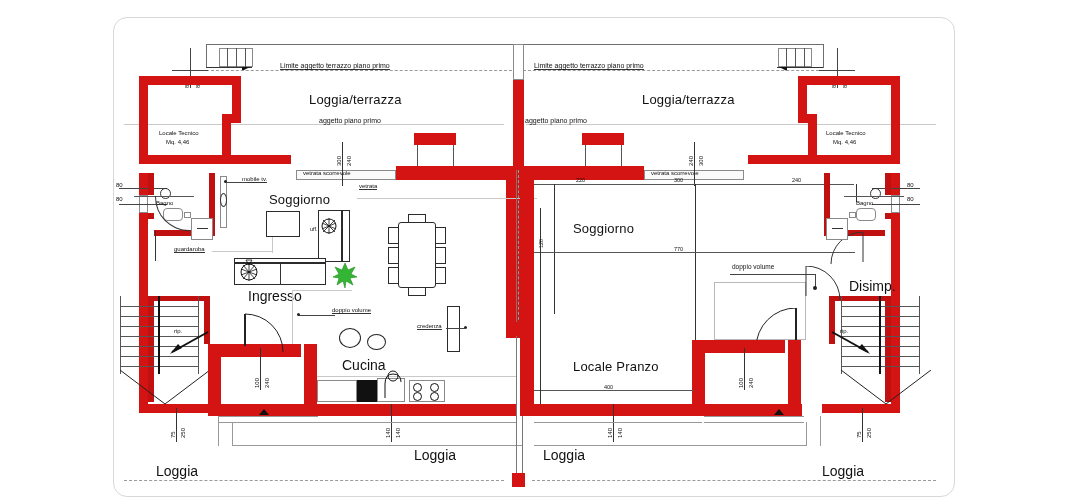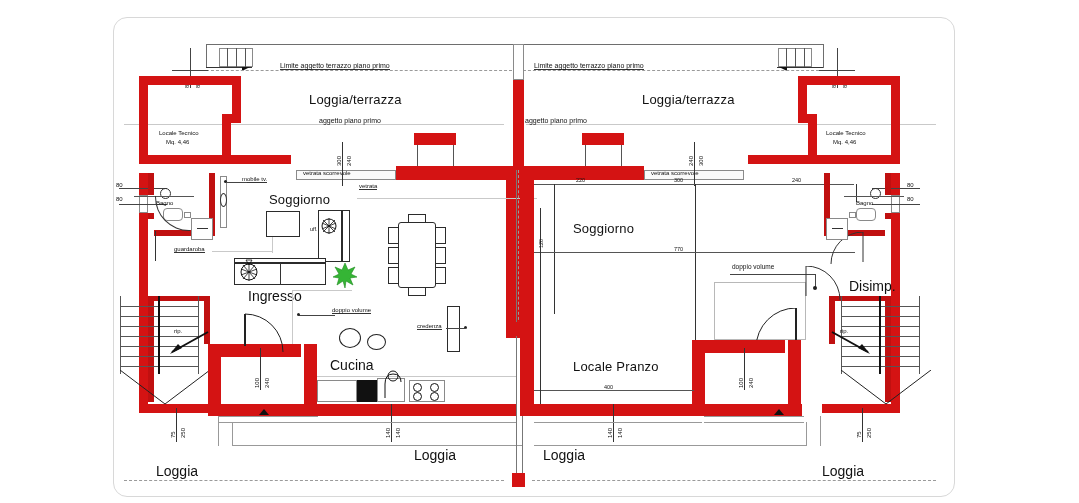--- a/index.html
+++ b/index.html
@@ -247,21 +247,21 @@
     <div class="wall" style="left:94px;top:386px;width:110px;height:12px;"></div>
     <div class="wall" style="left:190px;top:326px;width:13px;height:72px;"></div>
     <svg style="position:absolute;left:130px;top:295px;" width="60" height="40">
       <path d="M1 1 A38 38 0 0 1 39 39" fill="none" stroke="#222" stroke-width="1"></path>
       <path d="M1 1 L1 33" stroke="#222" stroke-width="2"></path>
     </svg>
     <div class="thin" style="left:146px;top:330px;width:1px;height:42px;background:#333;"></div>
     <div class="lbl tiny6 vt" style="left:140px;top:370px;">100</div>
     <div class="lbl tiny6 vt" style="left:150px;top:370px;">240</div>
 
-    <div class="lbl room-sm" style="left:216px;top:339px;">Cucina</div>
+    <div class="lbl room-sm" style="left:228px;top:339px;">Cucina</div>
     <div class="hair" style="left:203px;top:358px;width:200px;"></div>
     <div class="boxg" style="left:203px;top:362px;width:40px;height:22px;"></div>
     <div class="blk" style="left:243px;top:362px;width:20px;height:22px;"></div>
     <div class="boxg" style="left:263px;top:360px;width:28px;height:24px;"></div>
     <svg style="position:absolute;left:265px;top:352px;" width="26" height="32">
       <path d="M6 28 L6 14 Q6 4 14 4 Q22 4 22 12" fill="none" stroke="#111" stroke-width="1"></path>
       <circle cx="14" cy="6" r="5" fill="none" stroke="#111" stroke-width="1"></circle>
     </svg>
     <div class="boxg" style="left:295px;top:362px;width:36px;height:22px;"></div>
     <div style="position:absolute;left:299px;top:365px;width:7px;height:7px;border:1px solid #111;border-radius:50%;"></div>

